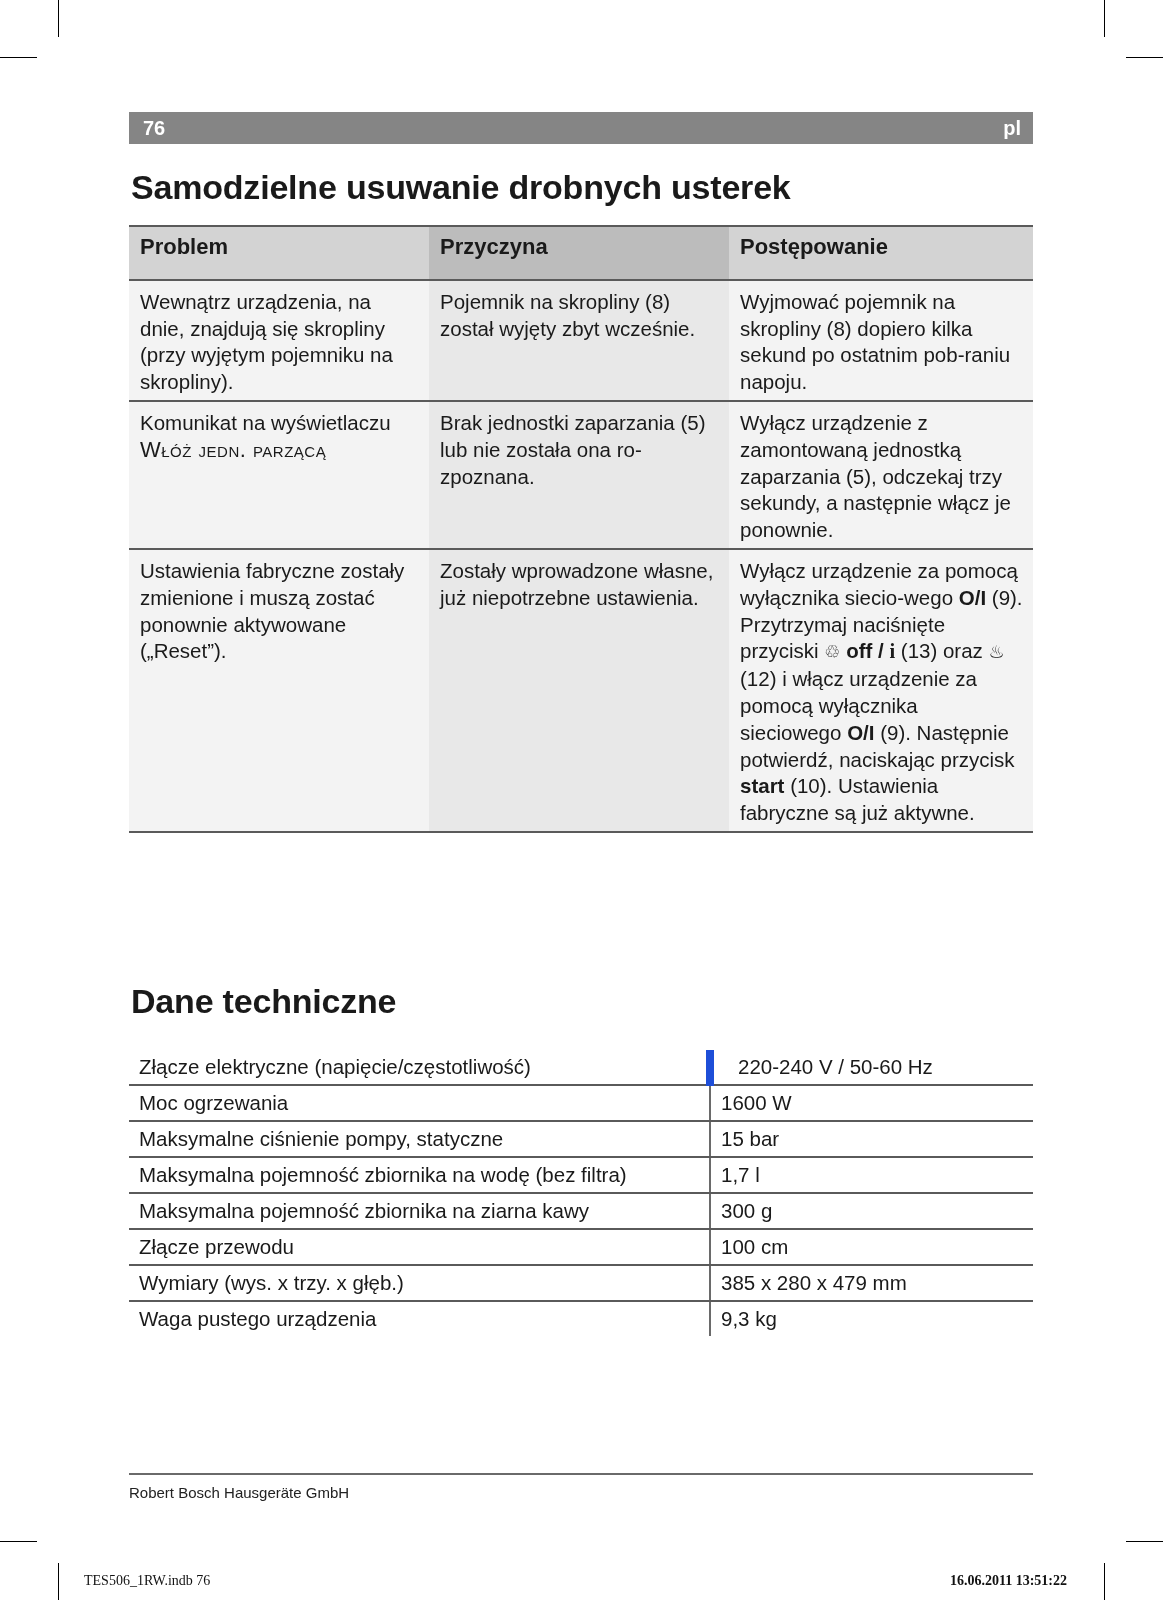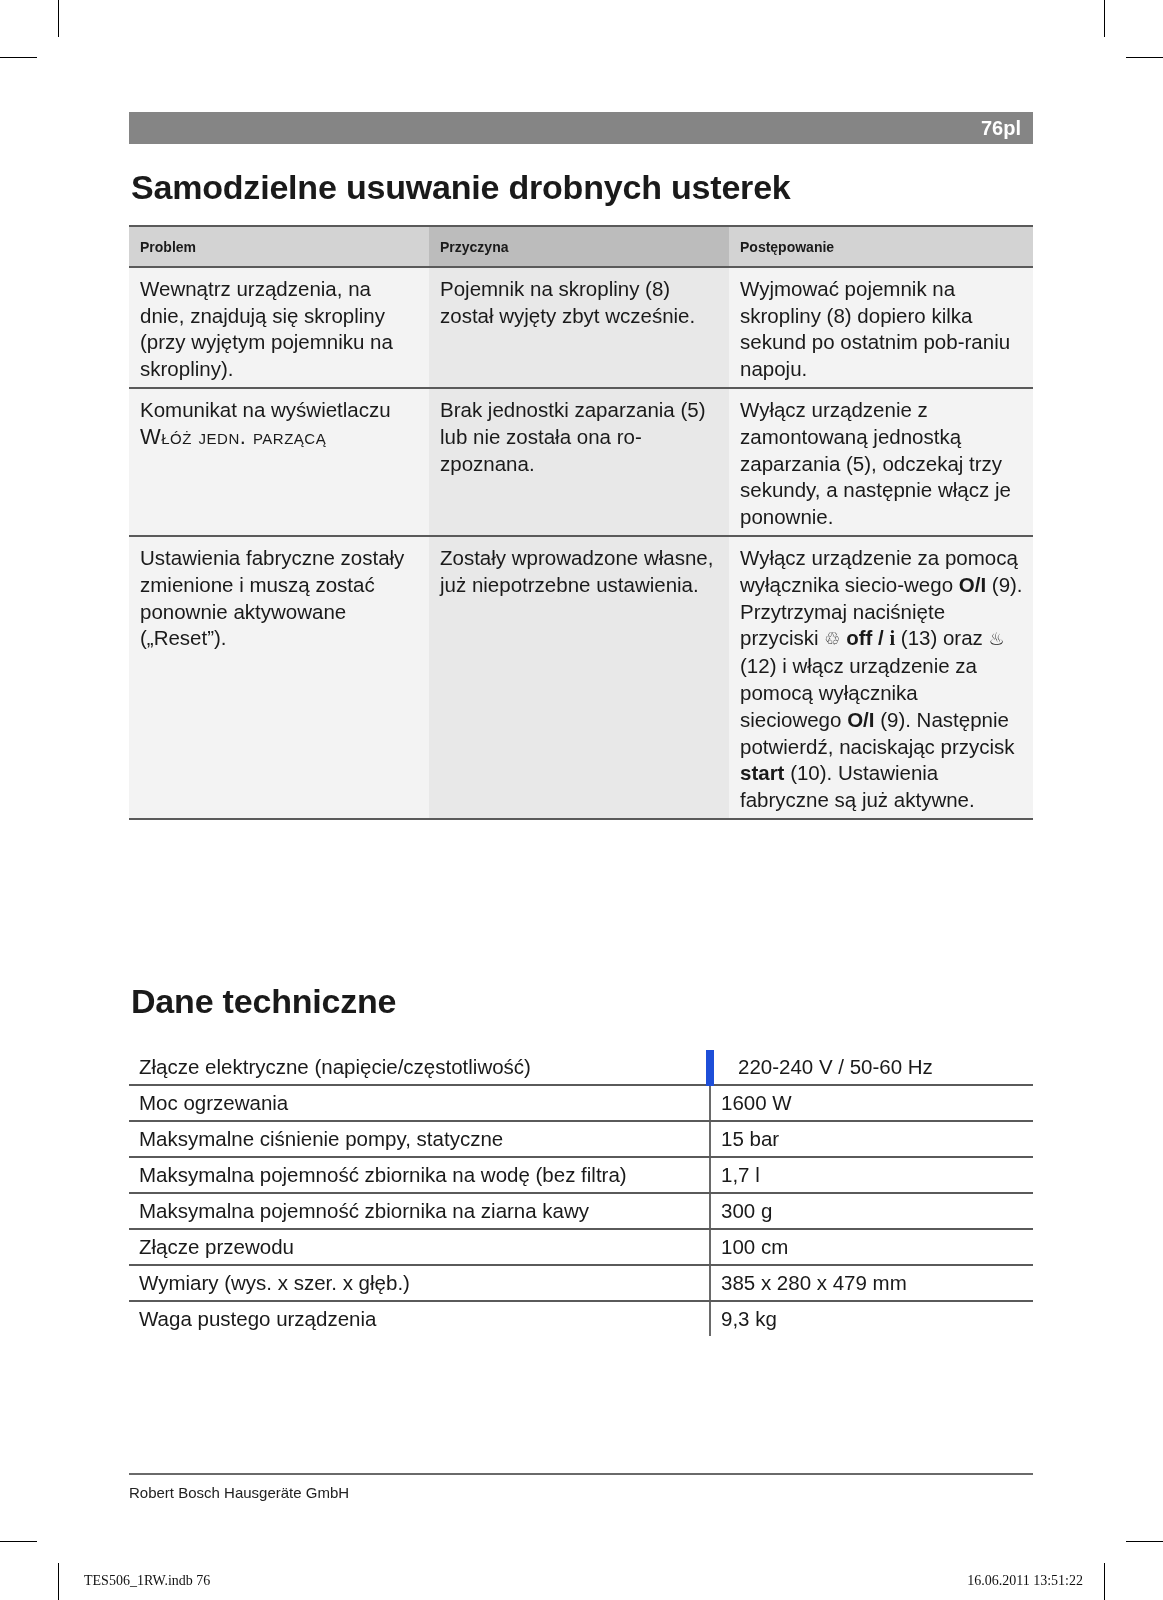--- a/index.html
+++ b/index.html
@@ -4,38 +4,38 @@
   <style>
     html, body { margin:0; padding:0; }
     body {
       width:1163px; height:1600px; position:relative; background:#ffffff;
       font-family:"Liberation Sans", sans-serif; color:#1a1a1a; overflow:hidden;
     }
     .crop { position:absolute; background:#000; }
     .header-bar {
       position:absolute; left:129px; top:112px; width:904px; height:32px;
       background:#858585; color:#fff; font-weight:bold; font-size:20px;
-      display:flex; justify-content:flex-end; align-items:center; box-sizing:border-box;
+      display:flex; justify-content:space-between; align-items:center; box-sizing:border-box;
       padding:0 12px 0 14px;
     }
     h1.section-title {
       position:absolute; left:129px; margin:2px; font-size:34px; font-weight:bold;
       color:#1a1a1a; letter-spacing:-0.2px;
     }
     #title1 { top:166px; }
     #title2 { top:980px; }
 
     table.trouble {
       position:absolute; left:129px; top:225px; width:904px; border-collapse:collapse;
       font-size:20.5px; line-height:26.8px;
     }
     table.trouble th, table.trouble td { text-align:left; vertical-align:top; padding:8px 10px 4px 11px; }
     table.trouble thead th {
-      font-weight:bold; font-size:14px; background:#d3d3d3; border-top:2px solid #5a5a5a;
-      border-bottom:2px solid #5a5a5a; height:22px; padding-top:7px; padding-bottom:5px;
+      font-weight:bold; font-size:22px; background:#d3d3d3; border-top:2px solid #5a5a5a;
+      border-bottom:2px solid #5a5a5a; height:22px; padding-top:7px; padding-bottom:18px;
     }
     table.trouble thead th.mid { background:#bcbcbc; }
     table.trouble tbody td { border-bottom:2px solid #5a5a5a; }
     table.trouble td.c1 { background:#f3f3f3; width:279px; }
     table.trouble td.c2 { background:#e8e8e8; width:279px; }
     table.trouble td.c3 { background:#f3f3f3; }
     table.trouble tr.note td {
       background:#d3d3d3; font-weight:bold; border-bottom:2px solid #5a5a5a; padding-top:8px; padding-bottom:6px;
     }
     .smallcaps { font-variant:small-caps; font-size:22px; letter-spacing:0.5px; }
@@ -126,26 +126,26 @@
       </tr>
     <tr>
         <td>Maksymalna pojemność zbiornika na ziarna kawy</td>
         <td class="v">300 g</td>
       </tr>
     <tr>
         <td>Złącze przewodu</td>
         <td class="v">100 cm</td>
       </tr>
     <tr>
-        <td>Wymiary (wys. x szer. x głęb.)</td>
+        <td>Wymiary (wys. x trzy. x głęb.)</td>
         <td class="v">385 x 280 x 479 mm</td>
       </tr>
     <tr>
         <td>Waga pustego urządzenia</td>
         <td class="v">9,3 kg</td>
       </tr>
   </tbody>
 </table>
 
 <div class="footer-line"></div>
 <div class="footer-text">Robert Bosch Hausgeräte GmbH</div>
 <div class="slug" style="left:84px;">TES506_1RW.indb   76</div>
-<div class="slug" style="right:80px;">16.06.2011   13:51:22</div>
+<div class="slug" style="right:96px;font-weight:bold;">16.06.2011   13:51:22</div>
 
 </body></html>

